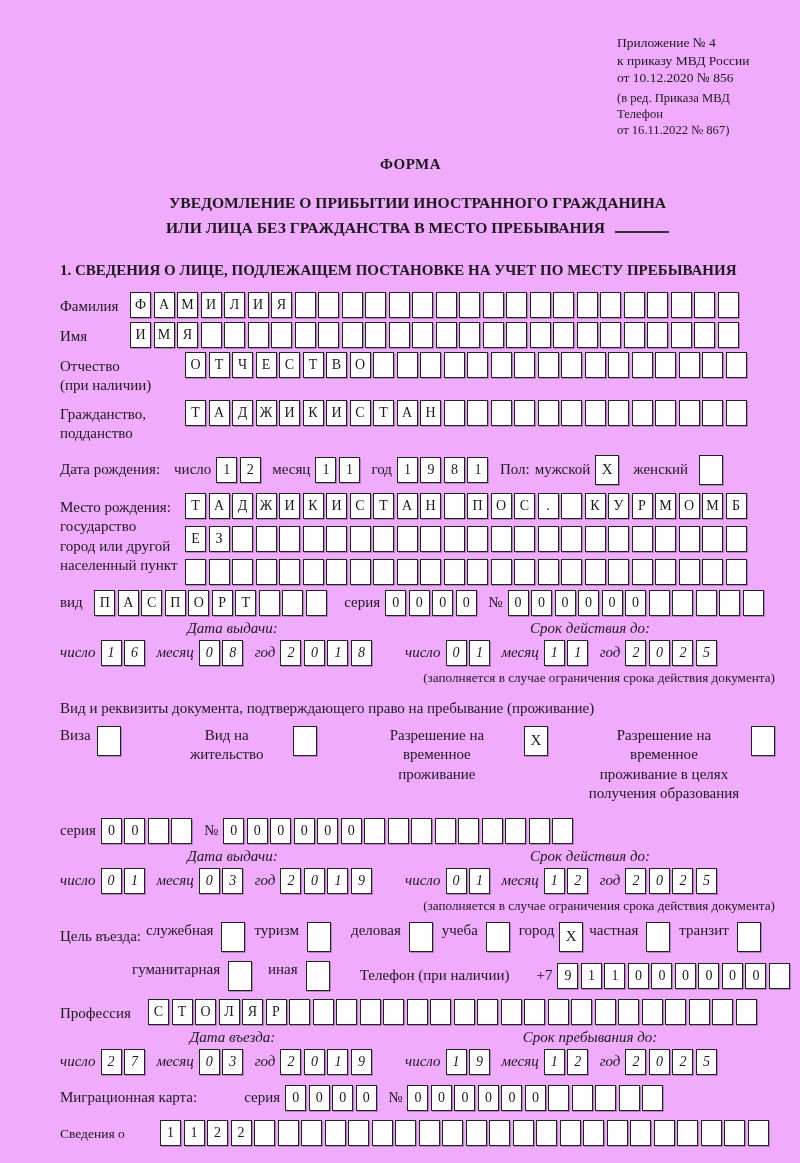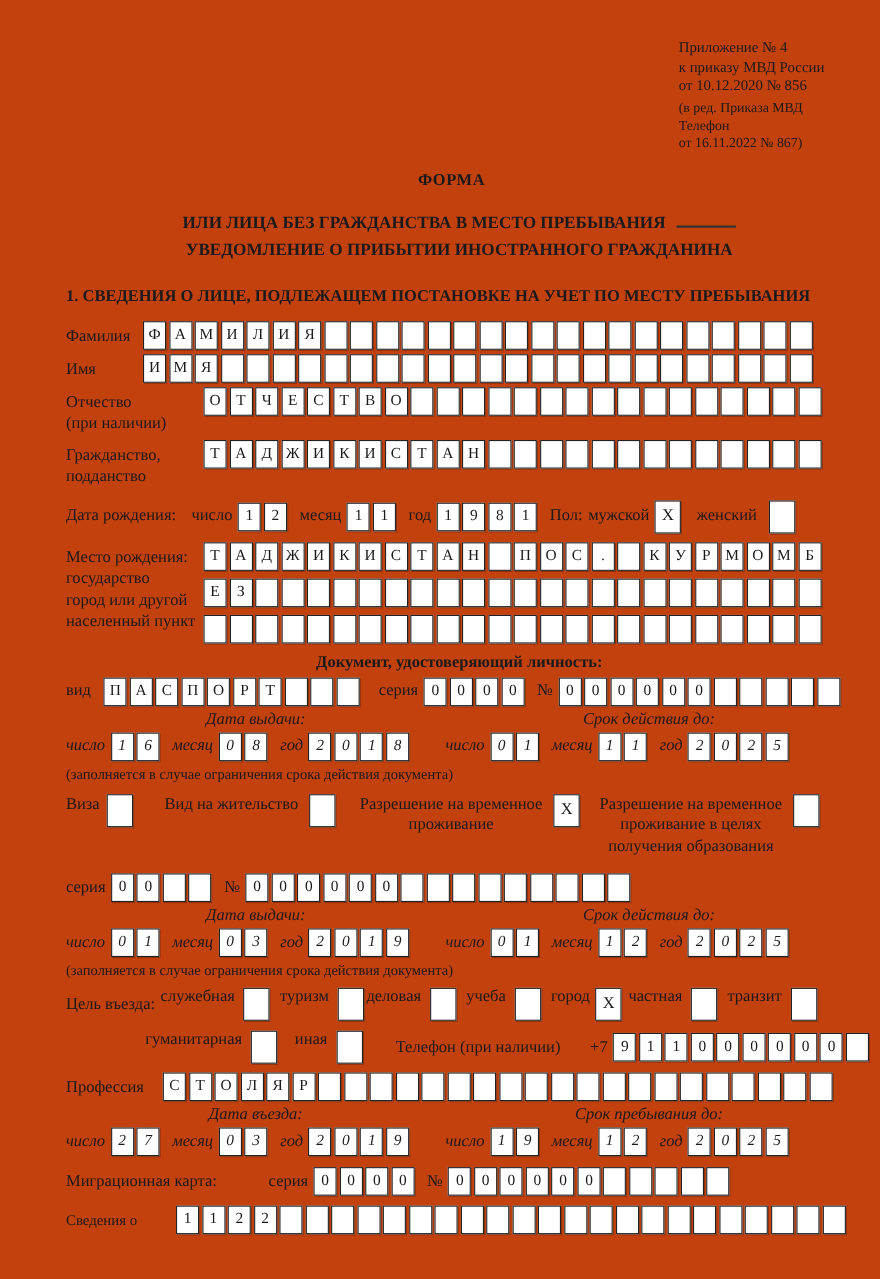--- a/index.html
+++ b/index.html
@@ -1,19 +1,19 @@
 <!DOCTYPE html>
 <html><head>
 <meta charset="utf-8">
 <style>
   * { box-sizing: border-box; }
   html, body { margin: 0; padding: 0; background: #ffffff; }
   .page {
     width: 800px; height: 1163px; overflow: hidden; position: relative;
-    background: #c2410c; color: #1a1a1a;
+    background: #f0abfc; color: #1a1a1a;
     font-family: "Liberation Serif", "DejaVu Serif", serif;
     font-size: 15px; padding: 34px 25px 6px 60px;
   }
   
   .appendix { margin-left: 557px; font-size: 13.5px; line-height: 1.42; }
   .appendix .amend { font-size: 12.6px; margin-top: 3px; line-height: 1.38; }
   .form-word { text-align: center; padding-right: 14px; font-weight: bold; margin-top: 17px; letter-spacing: .5px; }
   
   .title { text-align: center; font-weight: bold; font-size: 15.6px; line-height: 1.6; margin-top: 18px; }
   .blank-line { display: inline-block; width: 54px; border-bottom: 2px solid #333; height: 14px; margin-left: 10px; }
@@ -40,24 +40,24 @@
   
   .inline { display: flex; align-items: center; }
   .inline .lbl { margin-right: 5px; white-space: nowrap; }
   .inline .cells { margin-right: 9px; }
   .doc-head { text-align: center; font-weight: bold; margin-top: 9px; }
   
   .pair { display: flex; margin-top: 4px; font-style: italic; }
   .pair-left { width: 345px; flex: none; }
   .pair-right { flex: 1; }
   .date-head { text-align: center; margin-bottom: 3px; }
-  .note { font-size: 13.2px; margin-top: 4px; }
+  .note { text-align: right; font-size: 13.2px; margin-top: 4px; }
   .intro { margin-top: 10px; line-height: 1.6; }
   
-  .opts { display: flex; align-items: flex-start; margin-top: 6px; }
+  .opts { display: flex; align-items: flex-start; margin-top: 6px; gap: 21px; }
   .opt { display: flex; align-items: flex-start; }
   .opt-label { text-align: center; line-height: 1.45; }
   .opt .chk { margin-left: 10px; }
   
   .purpose { display: flex; align-items: flex-start; }
   .purpose .chk { margin-left: 8px; }
 </style>
 </head>
 <body>
 
@@ -70,24 +70,24 @@
         <div>от 10.12.2020 № 856</div>
       </div>
     <div class="stack amend">
         <div>(в ред. Приказа МВД Телефон</div>
         <div>от 16.11.2022 № 867)</div>
       </div>
   </div>
   <div class="form-word">ФОРМА</div>
 
   <div class="title">
+    <div>УВЕДОМЛЕНИЕ О ПРИБЫТИИ ИНОСТРАННОГО ГРАЖДАНИНА</div>
     <div>
       <span>ИЛИ ЛИЦА БЕЗ ГРАЖДАНСТВА В МЕСТО ПРЕБЫВАНИЯ</span><span class="blank-line"></span>
     </div>
-    <div>УВЕДОМЛЕНИЕ О ПРИБЫТИИ ИНОСТРАННОГО ГРАЖДАНИНА</div>
   </div>
 
   <div class="sec-head">1. СВЕДЕНИЯ О ЛИЦЕ, ПОДЛЕЖАЩЕМ ПОСТАНОВКЕ НА УЧЕТ ПО МЕСТУ ПРЕБЫВАНИЯ</div>
 
   <div class="frow" style="margin-top:13px">
     <span class="flabel w70">Фамилия</span>
     <span class="cells">
         <span class="cell">Ф</span>
         <span class="cell">А</span>
         <span class="cell">М</span>
@@ -323,21 +323,20 @@
           <span class="cell"></span>
           <span class="cell"></span>
           <span class="cell"></span>
           <span class="cell"></span>
           <span class="cell"></span>
           <span class="cell"></span>
         </span>
     </span>
   </div>
 
-  <div class="doc-head">Документ, удостоверяющий личность:</div>
   <div class="inline" style="margin-top:5px">
     <span class="lbl" style="width:48px">вид</span>
     <span class="cells">
         <span class="cell">П</span>
         <span class="cell">А</span>
         <span class="cell">С</span>
         <span class="cell">П</span>
         <span class="cell">О</span>
         <span class="cell">Р</span>
         <span class="cell">Т</span>
@@ -410,20 +409,21 @@
             <span class="cell">0</span>
             <span class="cell">2</span>
             <span class="cell">5</span>
           </span>
       </div>
     </div>
   </div>
   <div class="note">(заполняется в случае ограничения срока действия документа)</div>
 
   <div class="intro">
+    <div>Вид и реквизиты документа, подтверждающего право на пребывание (проживание)</div>
   </div>
 
   <div class="opts">
     <div class="opt">
       <span class="opt-label stack">
           <div>Виза</div>
         </span>
       <span class="chk" style="margin-left:6px"></span>
     </div>
     <div class="opt" style="margin-left:29px">
@@ -528,21 +528,21 @@
   <div class="inline" style="margin-top:8px">
     <span class="lbl">Цель въезда:</span>
     <span class="purpose">
       <span>служебная</span>
       <span class="chk"></span>
     </span>
     <span class="purpose" style="margin-left:9px">
       <span>туризм</span>
       <span class="chk"></span>
     </span>
-    <span class="purpose" style="margin-left:2px">
+    <span class="purpose" style="margin-left:20px">
       <span>деловая</span>
       <span class="chk"></span>
     </span>
     <span class="purpose" style="margin-left:9px">
       <span>учеба</span>
       <span class="chk"></span>
     </span>
     <span class="purpose" style="margin-left:9px">
       <span>город</span>
       <span class="chk" style="margin-left:5px">X</span>

